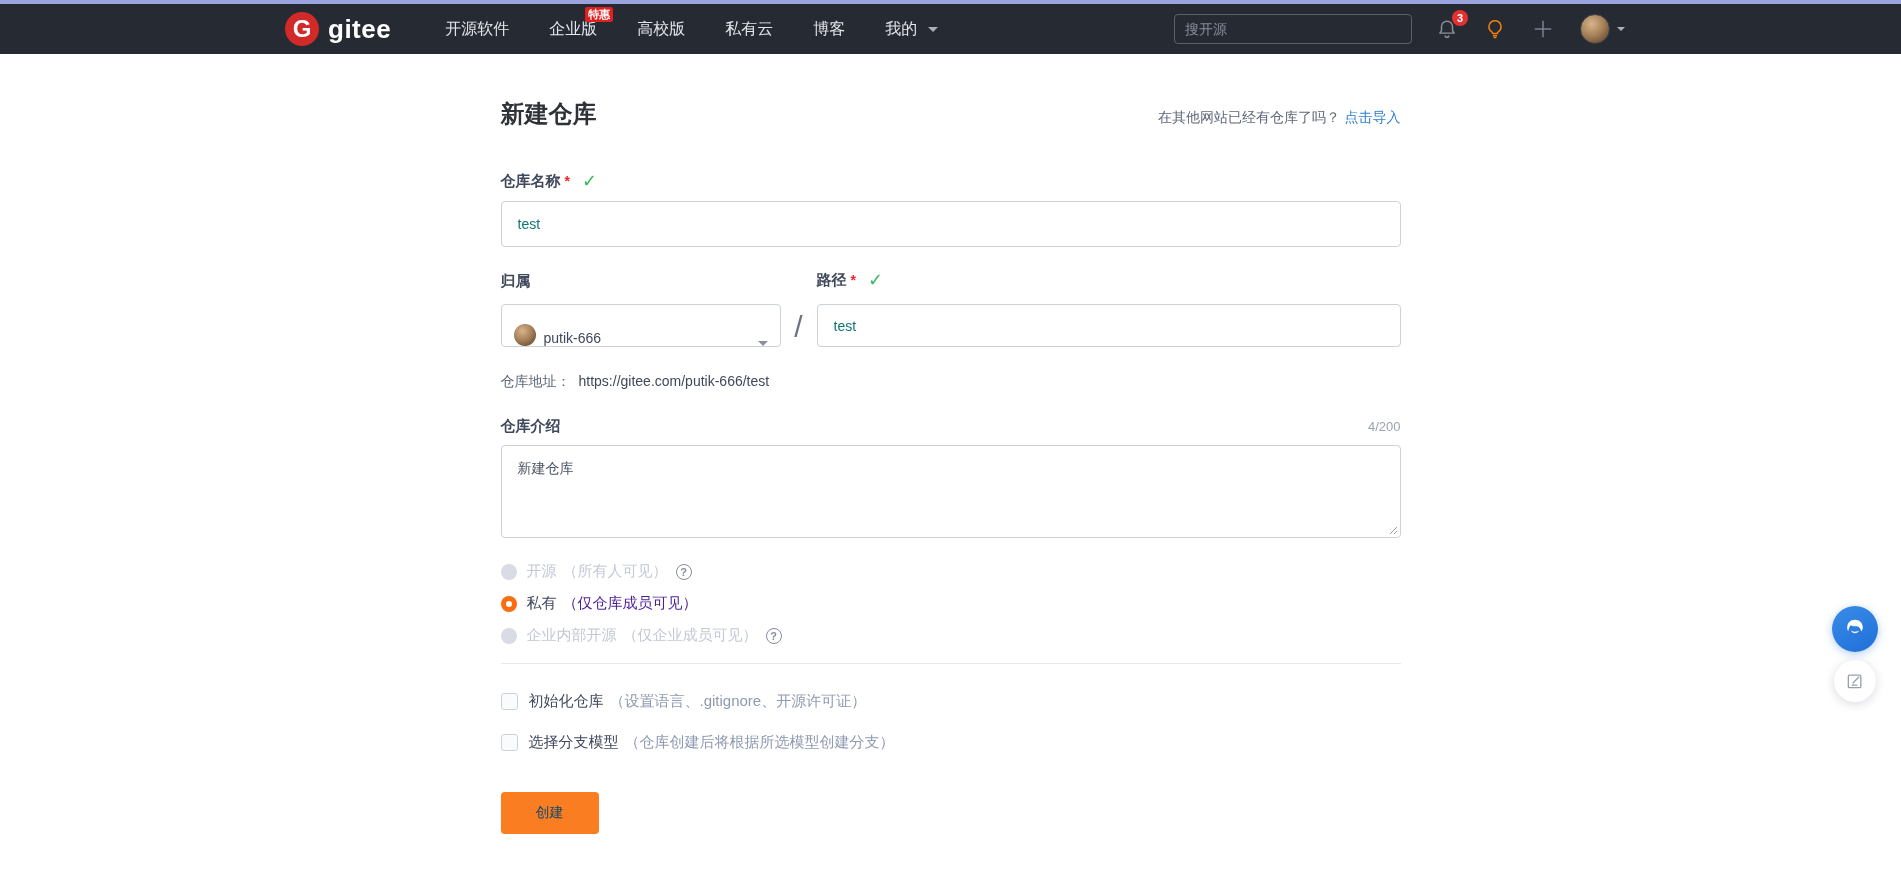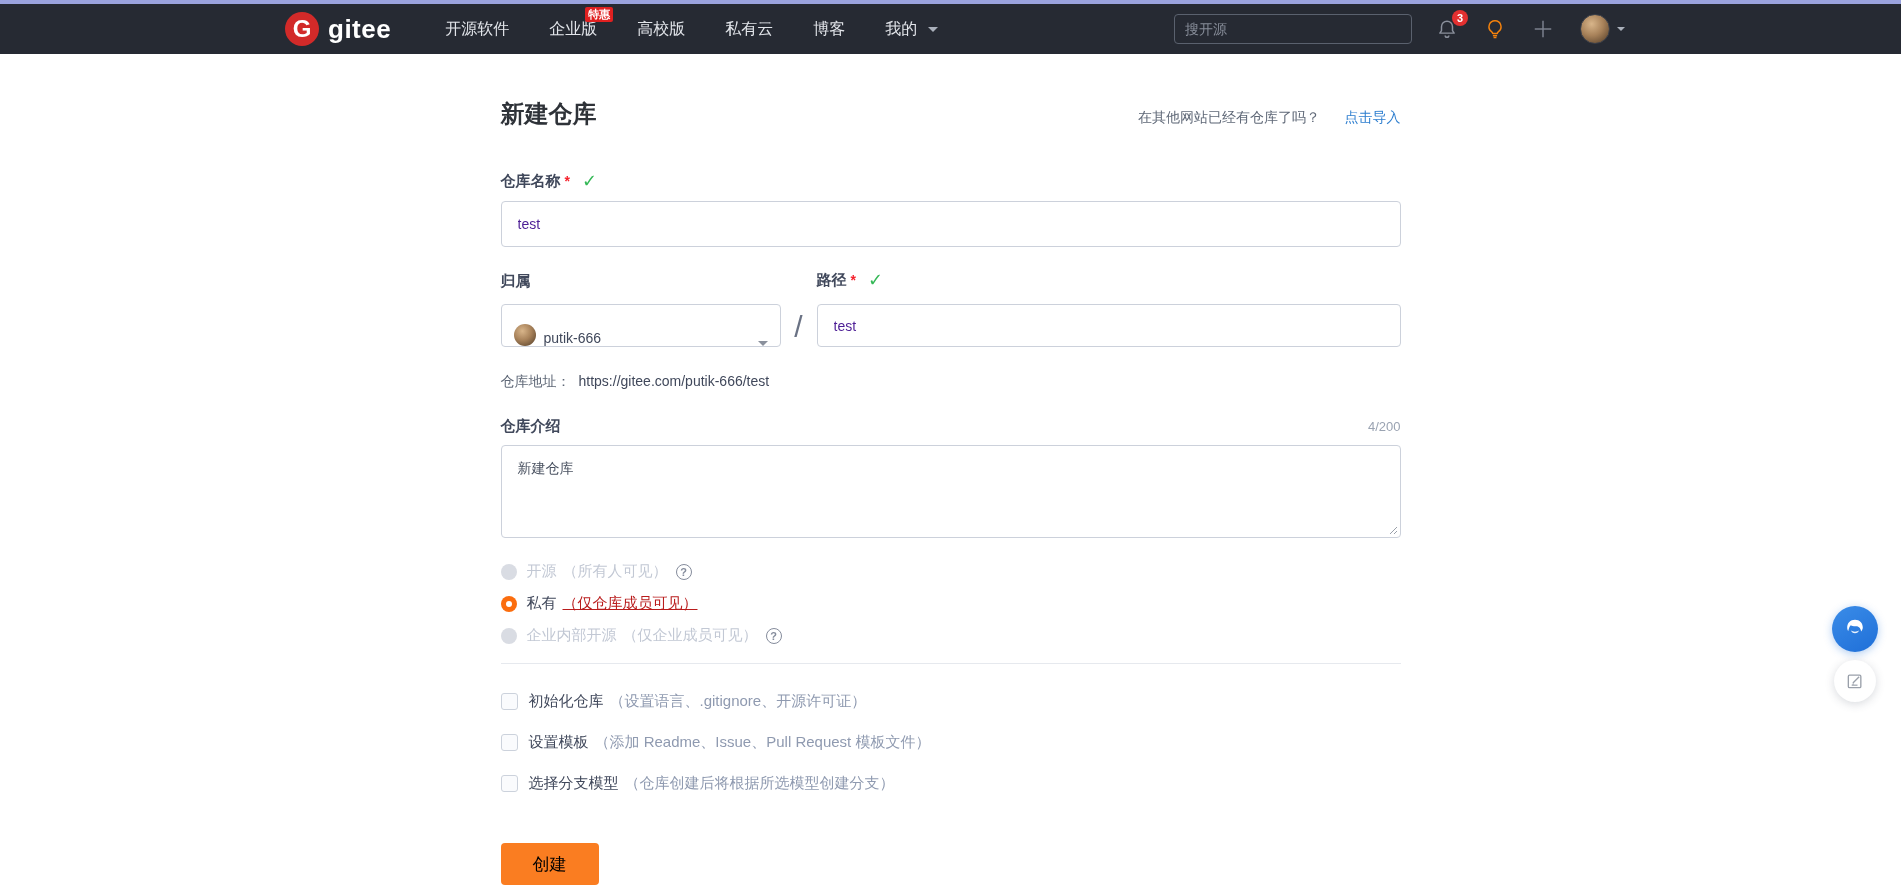--- a/index.html
+++ b/index.html
@@ -35,27 +35,27 @@
   .avatar { width:30px; height:30px; border-radius:50%;
     background:radial-gradient(circle at 38% 32%, #d8b58a 0%, #a8825a 45%, #6e5338 80%, #4d3a26 100%);
     border:1px solid #3a3f4a; }
   .avatar-caret { width:0; height:0; border-left:4px solid transparent; border-right:4px solid transparent;
     border-top:4px solid #aab0bb; margin-left:7px; }
   
   .container { width:900px; margin:0 auto; padding-top:44px; }
   .title-row { display:flex; align-items:baseline; justify-content:space-between; }
   .page-title { font-size:24px; font-weight:bold; color:#2e3238; }
   .import-hint { font-size:14px; color:#5f6877; }
-  .import-link { font-size:14px; color:#2d7ecf; margin-left:20px; cursor:pointer; text-decoration:none; }
+  .import-link { font-size:14px; color:#2d7ecf; margin-left:0; cursor:pointer; text-decoration:none; }
   .field-label-row { display:flex; align-items:center; margin-top:40px; }
   .field-label { font-size:15px; font-weight:bold; color:#40485b; }
   .req-star { color:#f5222d; font-size:14px; margin-left:4px; font-weight:bold; }
   .ok-check { color:#34b856; font-size:18px; font-weight:bold; margin-left:12px; }
   .text-input { width:100%; height:46px; border:1px solid #ccd1db; border-radius:4px;
-    font-size:14px; color:#4c1d95; padding:0 16px; outline:none; font-family:inherit; background:#fff; }
+    font-size:14px; color:#0f766e; padding:0 16px; outline:none; font-family:inherit; background:#fff; }
   .row2 { display:flex; margin-top:22px; align-items:flex-end; }
   .col-owner { width:280px; }
   .col-path { flex:1; }
   .row2 .field-label-row { margin-top:0; margin-bottom:13px; }
   .select-box { width:280px; height:43px; border:1px solid #ccd1db; border-radius:4px;
     display:flex; align-items:flex-end; padding:0 12px; cursor:pointer; background:#fff; }
   .select-avatar { width:22px; height:22px; border-radius:50%;
     background:radial-gradient(circle at 38% 32%, #d8b58a 0%, #a8825a 45%, #6e5338 80%, #4d3a26 100%); }
   .select-text { font-size:14px; color:#40485b; margin-left:8px; flex:1; }
   .select-caret { width:0; height:0; border-left:5px solid transparent; border-right:5px solid transparent;
@@ -76,34 +76,34 @@
   
   .radio-group { margin-top:24px; }
   .radio-row { display:flex; align-items:center; margin-bottom:13px; cursor:pointer; }
   .radio-dot { width:16px; height:16px; border-radius:50%; background:#d9dce3; flex:none; }
   .radio-dot.selected { background:#fb6d0e; position:relative; }
   .radio-dot.selected::after { content:""; position:absolute; left:5px; top:5px; width:6px; height:6px;
     border-radius:50%; background:#fff; }
   .radio-label { font-size:15px; margin-left:10px; color:#c2c8d4; }
   .radio-hint { font-size:15px; margin-left:6px; color:#c2c8d4; }
   .radio-row.active .radio-label { color:#40485b; }
-  .radio-row.active .radio-hint { color:#b91c1c;text-decoration:underline; }
+  .radio-row.active .radio-hint { color:#4c1d95; }
   .help-icon { width:16px; height:16px; border:1px solid #858c9c; border-radius:50%; color:#858c9c;
     font-size:11px; font-weight:bold; display:flex; align-items:center; justify-content:center;
     margin-left:8px; cursor:pointer; }
   .divider { height:1px; background:#e6e9ee; margin-top:18px; }
   
   .check-group { margin-top:28px; }
   .check-row { display:flex; align-items:center; margin-bottom:22px; cursor:pointer; }
   .checkbox { width:17px; height:17px; border:1px solid #ccd2dc; border-radius:3px;
     background:#fafbfd; flex:none; }
   .check-label { font-size:15px; color:#40485b; margin-left:11px; }
   .check-hint { font-size:15px; color:#8f9ab0; margin-left:6px; }
-  .submit-btn { margin-top:28px; width:98px; height:42px; background:#fa7d21; color:#000000;
-    border:none; border-radius:4px; font-size:17px; cursor:pointer; font-family:inherit; }
+  .submit-btn { margin-top:18px; width:98px; height:42px; background:#fa7d21; color:#0c4a6e;
+    border:none; border-radius:4px; font-size:14px; cursor:pointer; font-family:inherit; }
   
   .float-stack { position:fixed; right:23px; top:606px; display:flex; flex-direction:column;
     align-items:center; gap:8px; }
   .float-blue { width:46px; height:46px; border-radius:50%;
     background:linear-gradient(150deg,#3a8ce8,#1f6fd8); display:flex; align-items:center;
     justify-content:center; cursor:pointer; box-shadow:0 2px 8px rgba(31,111,216,.35); }
   .float-white { width:42px; height:42px; border-radius:50%; background:#fff;
     box-shadow:0 2px 10px rgba(60,70,90,.2); display:flex; align-items:center;
     justify-content:center; cursor:pointer; }
 </style>
@@ -243,25 +243,20 @@
   <div class="divider"></div>
 
   <div class="check-group">
     <div class="check-row">
       <span class="checkbox"></span>
       <span class="check-label">初始化仓库</span>
       <span class="check-hint">（设置语言、.gitignore、开源许可证）</span>
     </div>
     <div class="check-row">
       <span class="checkbox"></span>
-      <span class="check-label">设置模板</span>
-      <span class="check-hint">（添加 Readme、Issue、Pull Request 模板文件）</span>
-    </div>
-    <div class="check-row">
-      <span class="checkbox"></span>
       <span class="check-label">选择分支模型</span>
       <span class="check-hint">（仓库创建后将根据所选模型创建分支）</span>
     </div>
   </div>
 
   <button class="submit-btn">创建</button>
 </main>
 
 <div class="float-stack">
   <div class="float-blue">

